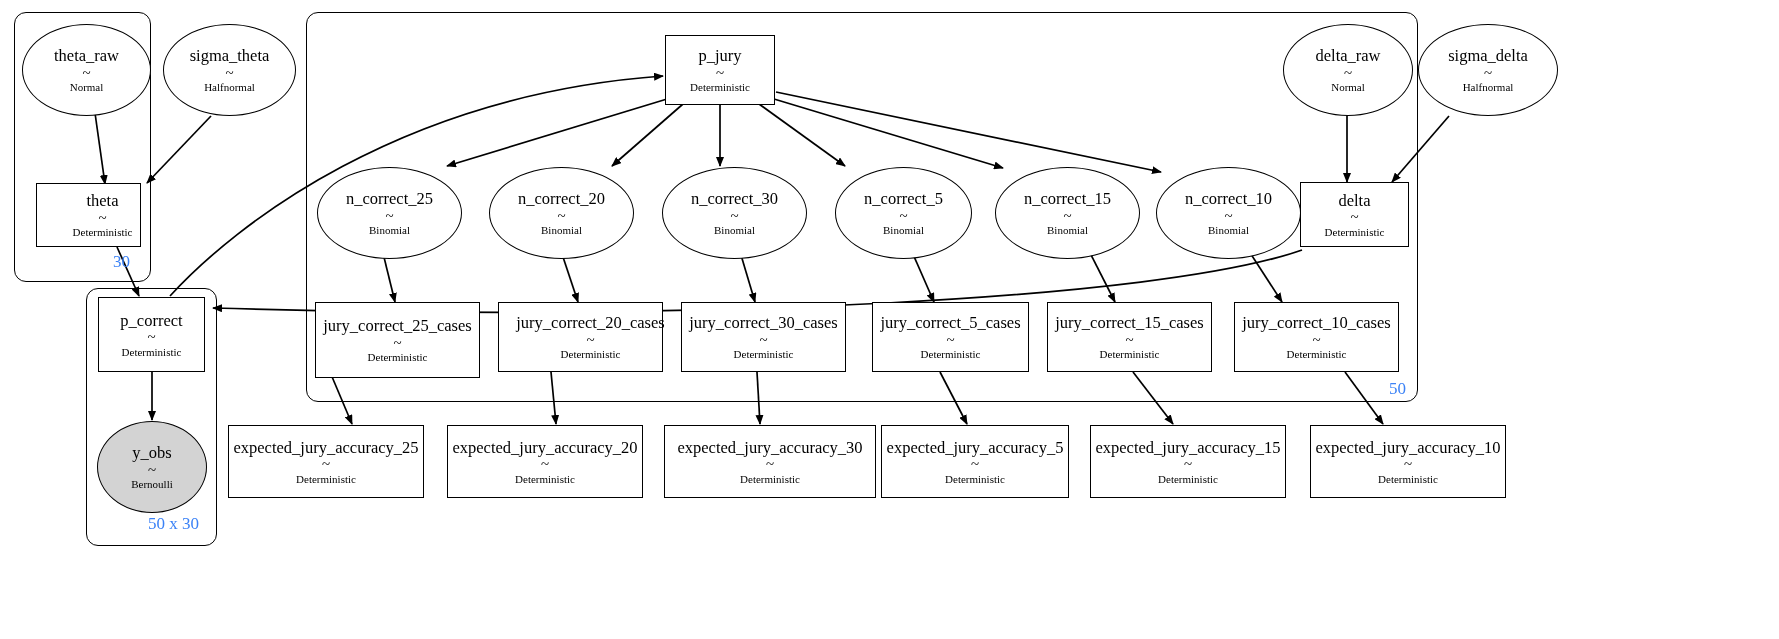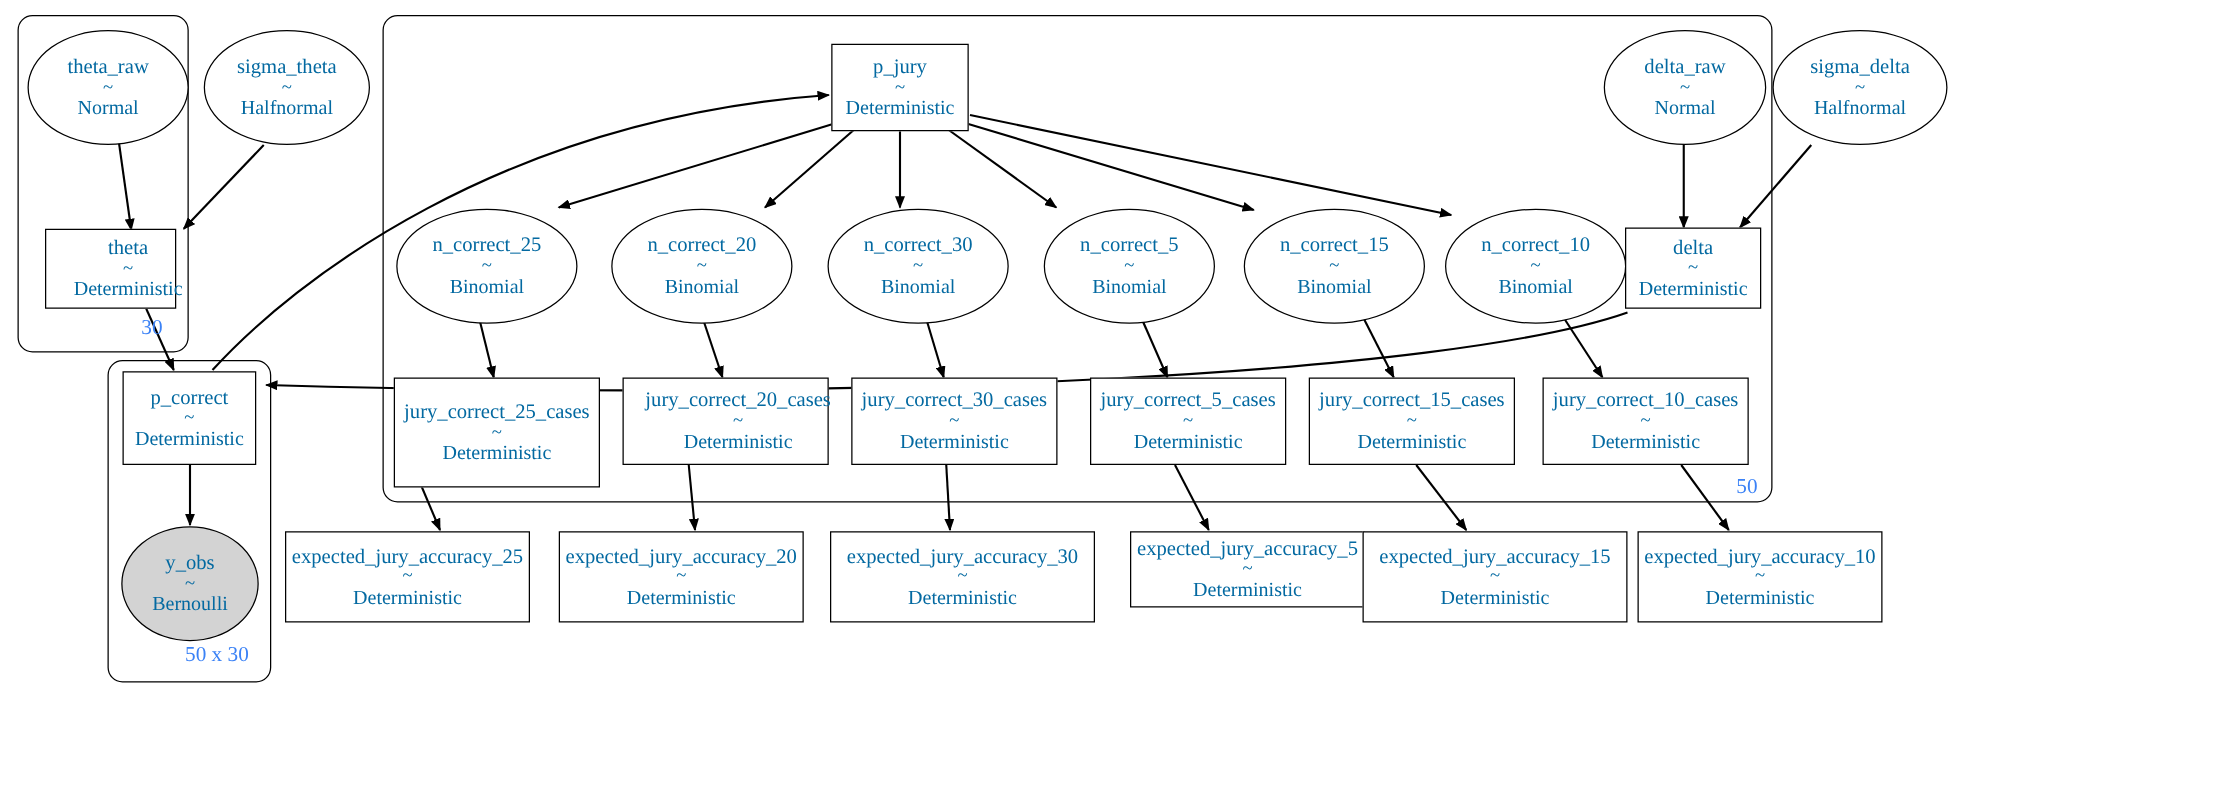--- a/index.html
+++ b/index.html
@@ -31,27 +31,27 @@
   }
   
   .node{
     position:absolute;
     box-sizing:border-box;
     display:flex;
     flex-direction:column;
     align-items:center;
     justify-content:center;
     text-align:center;
-    color:#0369a1;
+    color:#000000;
     background:#ffffff;
     line-height:1.18;
   }
   .node .nm{font-size:16.5px;white-space:nowrap;}
   .node .tl{font-size:15px;margin:1px 0 1px 0;line-height:0.9;}
-  .node .ds{font-size:16px;white-space:nowrap;}
+  .node .ds{font-size:11px;white-space:nowrap;}
   .node.box{
     border:1.6px solid #000;
     border-radius:0;
   }
   .node.ellipse{
     border:1.6px solid #000;
     border-radius:50%;
   }
   .node.observed{
     background:#d3d3d3;
@@ -201,21 +201,21 @@
     <div class="tl">~</div>
     <div class="ds">Halfnormal</div>
   </div>
 
   <div class="node box" style="left:1300px; top:182px; width:109px; height:65px;">
     <div class="nm">delta</div>
     <div class="tl">~</div>
     <div class="ds">Deterministic</div>
   </div>
 
-  <div class="node box" style="left:315px; top:302px; width:165px; height:88px;">
+  <div class="node box" style="left:315px; top:302px; width:165px; height:76px;">
     <div class="nm">jury_correct_25_cases</div>
     <div class="tl">~</div>
     <div class="ds">Deterministic</div>
   </div>
 
   <div class="node box" style="left:498px; top:302px; width:165px; height:70px;padding-left:20px;">
     <div class="nm">jury_correct_20_cases</div>
     <div class="tl">~</div>
     <div class="ds">Deterministic</div>
   </div>
@@ -255,27 +255,27 @@
     <div class="tl">~</div>
     <div class="ds">Deterministic</div>
   </div>
 
   <div class="node box" style="left:664px; top:425px; width:212px; height:73px;">
     <div class="nm">expected_jury_accuracy_30</div>
     <div class="tl">~</div>
     <div class="ds">Deterministic</div>
   </div>
 
-  <div class="node box" style="left:904px; top:425px; width:188px; height:61px;">
+  <div class="node box" style="left:881px; top:425px; width:188px; height:73px;">
     <div class="nm">expected_jury_accuracy_5</div>
     <div class="tl">~</div>
     <div class="ds">Deterministic</div>
   </div>
 
-  <div class="node box" style="left:1090px; top:425px; width:212px; height:73px;">
+  <div class="node box" style="left:1090px; top:425px; width:196px; height:73px;">
     <div class="nm">expected_jury_accuracy_15</div>
     <div class="tl">~</div>
     <div class="ds">Deterministic</div>
   </div>
 
   <div class="node box" style="left:1310px; top:425px; width:196px; height:73px;">
     <div class="nm">expected_jury_accuracy_10</div>
     <div class="tl">~</div>
     <div class="ds">Deterministic</div>
   </div>

